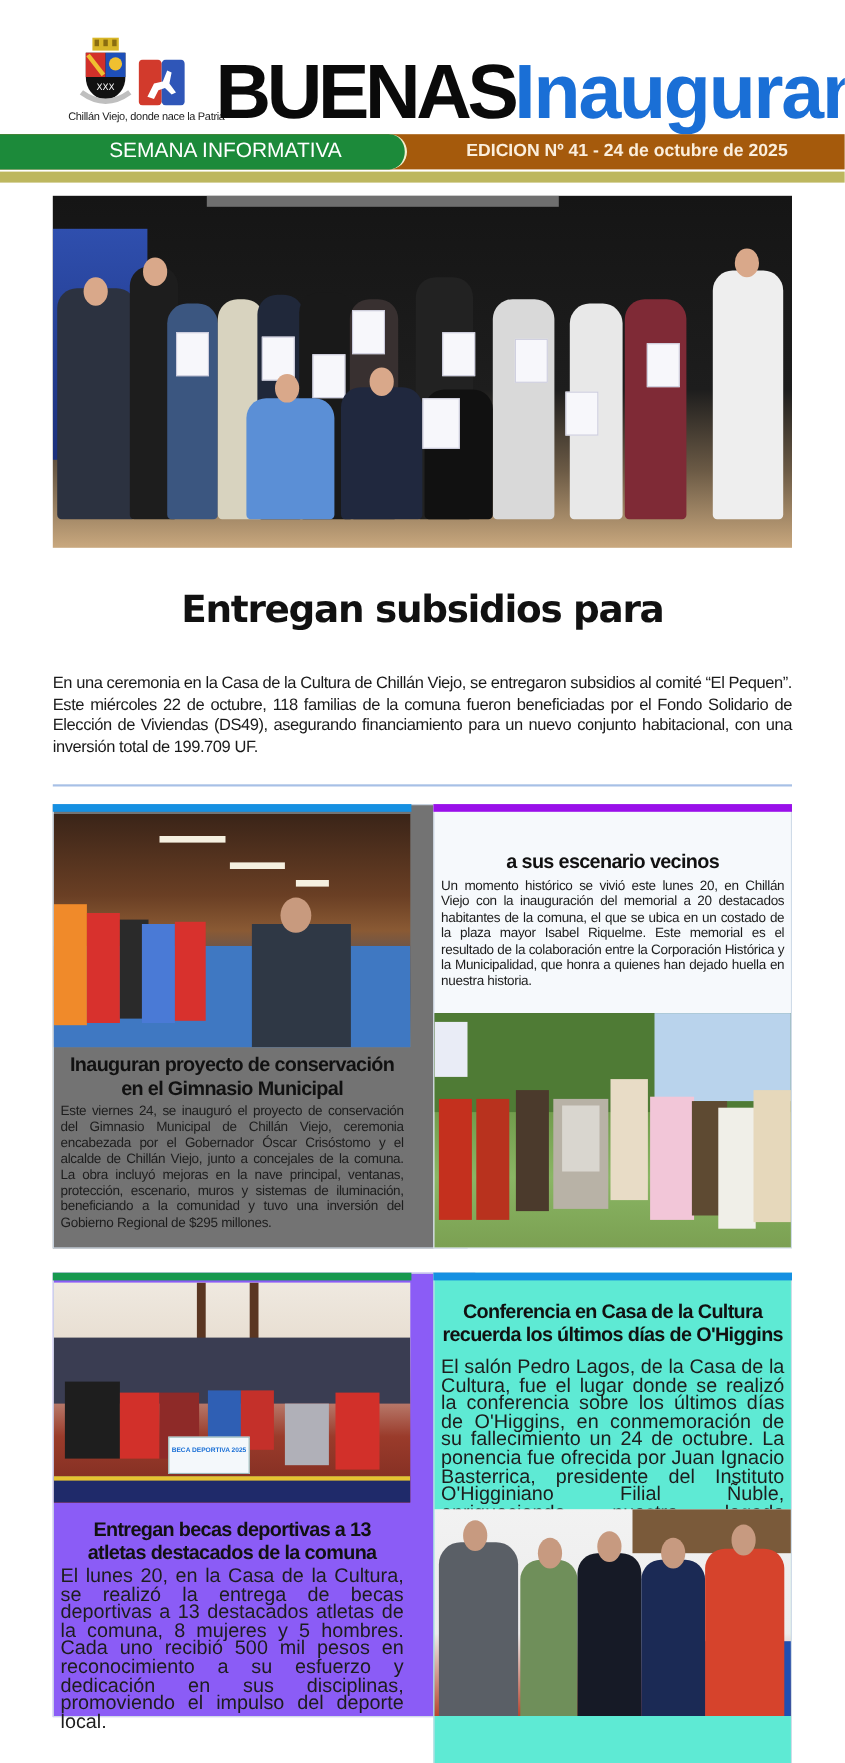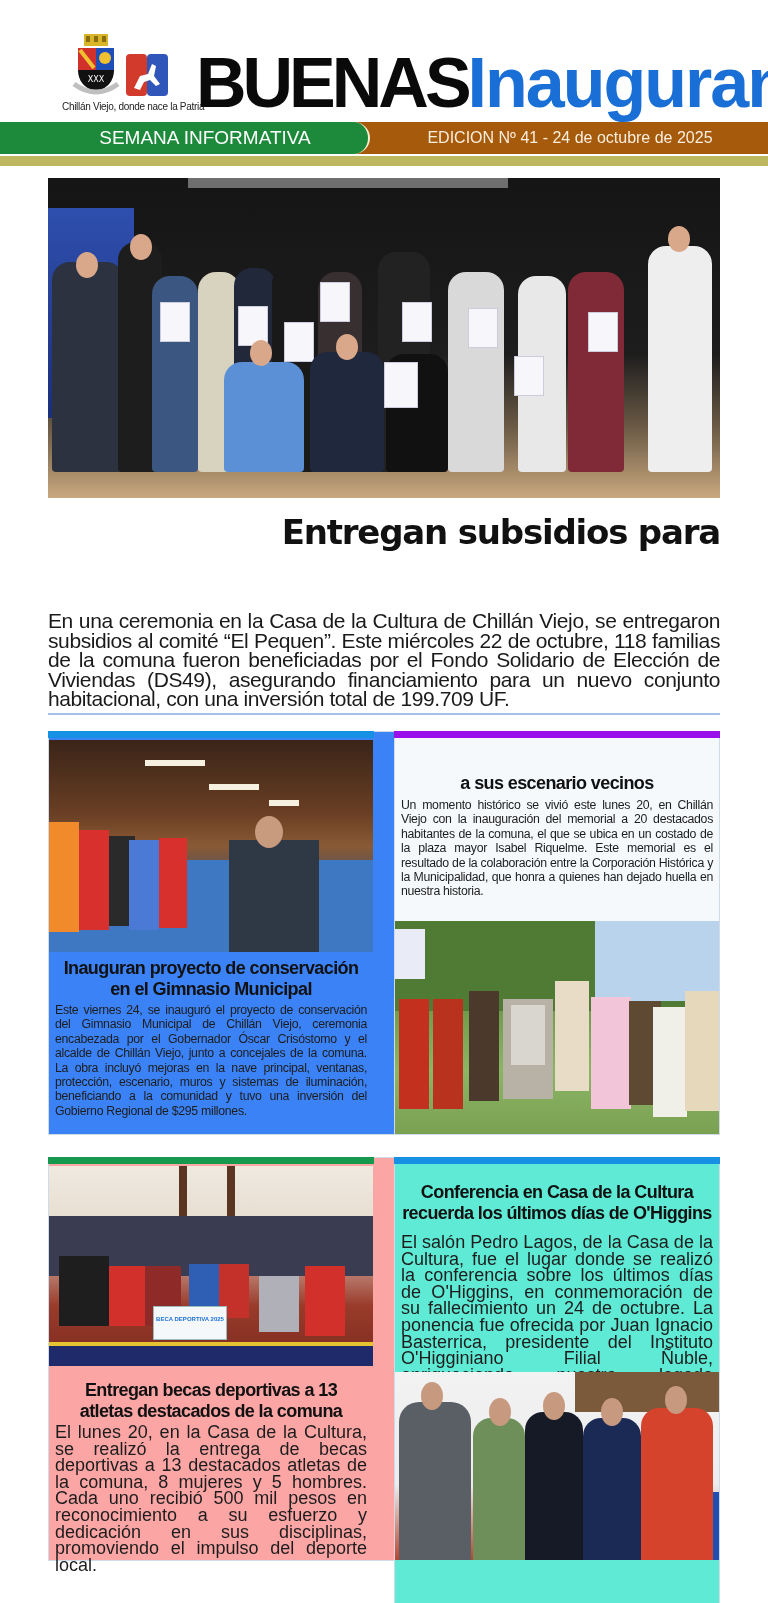--- a/index.html
+++ b/index.html
@@ -13,60 +13,60 @@
   .tagline { position: absolute; left: 62px; top: 101px; font-size: 10px; letter-spacing: -0.3px; color: #222; white-space: nowrap; }
   .title-wrap { position: absolute; left: 196px; top: 48px; height: 70px; white-space: nowrap; font-family: "Liberation Sans", sans-serif; font-weight: bold; font-size: 70px; line-height: 70px; letter-spacing: -4px; }
   .title-buenas { color: #0a0a0a; }
   .title-noticias { color: #1a6fd6; letter-spacing: -2px; }
 
   
   .band-row { position: absolute; left: 0; top: 122px; width: 768px; height: 32px; }
   .band-brown { position: absolute; left: 0; top: 0; width: 768px; height: 32px; background: #a55a0c; }
   .band-green { position: absolute; left: 0; top: 0; width: 370px; height: 32px; background: #1c8a3a; border-radius: 0 18px 18px 0; border-right: 2px solid #f4f0d0; }
   .band-green-label { position: absolute; left: 0; top: 0; width: 340px; height: 32px; line-height: 32px; text-align: center; padding-left: 70px; color: #fff; font-size: 19px; }
-  .band-edition { position: absolute; left: 400px; top: 0; width: 340px; height: 32px; line-height: 32px; text-align: center; color: #fbeedc; font-size: 16px; }
+  .band-edition { position: absolute; left: 400px; top: 0; width: 340px; height: 32px; line-height: 32px; text-align: center; color: #fbeedc; font-size: 16px; font-weight: bold; }
   .band-olive { position: absolute; left: 0; top: 156px; width: 768px; height: 10px; background: #bdb75f; }
 
   
   .hero-photo { position: absolute; left: 48px; top: 178px; width: 672px; height: 320px; background: linear-gradient(180deg, #151515 0%, #1d1d1d 55%, #6b5a45 78%, #c9a87e 100%); overflow: hidden; }
   .hero-banner { position: absolute; left: 0; top: 30px; width: 86px; height: 210px; background: linear-gradient(180deg,#2f4fae,#1b2f7a); }
   .hero-light { position: absolute; left: 140px; top: 0; width: 320px; height: 10px; background: #6f6f6f; }
   .people { position: absolute; left: 0; bottom: 26px; width: 672px; height: 250px; }
   .person { position: absolute; bottom: 0; border-radius: 18px 18px 4px 4px; }
   .head { position: absolute; width: 22px; height: 26px; border-radius: 50%; background: #d9a88a; }
   .paper { position: absolute; width: 30px; height: 40px; background: #f7f7fb; border: 1px solid #ccd; }
 
-  .hero-headline { position: absolute; left: 48px; top: 514px; width: 672px; text-align: right; font-family: "DejaVu Sans", sans-serif; font-weight: bold; font-size: 34px; line-height: 37px; letter-spacing: -1.2px; color: #111; }
-  .hero-body { position: absolute; left: 48px; top: 611px; width: 672px; font-size: 21px; line-height: 19.5px; color: #1a1a1a; text-align: justify; letter-spacing: -0.4px; }
+  .hero-headline { position: absolute; left: 48px; top: 536px; width: 672px; text-align: center; font-family: "DejaVu Sans", sans-serif; font-weight: bold; font-size: 34px; line-height: 37px; letter-spacing: -1.2px; color: #111; }
+  .hero-body { position: absolute; left: 48px; top: 611px; width: 672px; font-size: 15px; line-height: 19.5px; color: #1a1a1a; text-align: justify; letter-spacing: -0.4px; }
   .hero-rule { position: absolute; left: 48px; top: 713px; width: 672px; height: 2px; background: #a7c0e6; }
 
   
   .card { position: absolute; border: 1px solid #cfdbe8; }
   .card-bar { position: absolute; left: -1px; top: -1px; height: 7px; }
   .card-title { position: absolute; text-align: center; font-weight: bold; font-size: 18px; line-height: 21px; letter-spacing: -0.6px; color: #111; }
   .card-body { position: absolute; font-size: 12.3px; line-height: 14.4px; color: #1d1d1d; text-align: justify; letter-spacing: -0.3px; }
   .card-body.lg { font-size: 18px; line-height: 16.6px; letter-spacing: 0; }
   .photo { position: absolute; overflow: hidden; }
 
   
-  .c1 { left: 48px; top: 731px; width: 377px; height: 404px; background: #3b82f6; }
+  .c1 { left: 48px; top: 731px; width: 377px; height: 404px; background: #737373; }
   .c1 .card-bar { width: 326px; background: #1590e2; }
   .c1 .photo { left: 0; top: 8px; width: 324px; height: 212px; background: linear-gradient(180deg,#3a2418 0%,#6a3f24 35%,#8a5a34 50%,#2d4c7a 75%,#4f8bd0 100%); }
   .c1 .card-title { left: 6px; top: 226px; width: 312px; }
   .c1 .card-body { left: 6px; top: 271px; width: 312px; }
 
   
   .c2 { left: 394px; top: 731px; width: 326px; height: 404px; background: #f6f9fc; }
   .c2 .card-bar { width: 326px; background: #9a10ea; }
   .c2 .card-title { left: 6px; top: 20px; width: 312px; }
   .c2 .card-body { left: 6px; top: 66px; width: 312px; }
   .c2 .photo { left: 0; top: 189px; width: 324px; height: 213px; background: linear-gradient(180deg,#3c5a2a 0%,#6f9a4a 40%,#8ab664 70%,#7ba052 100%); }
 
   
-  .c3 { left: 48px; top: 1157px; width: 384px; height: 404px; background: #fca5a5; }
+  .c3 { left: 48px; top: 1157px; width: 384px; height: 404px; background: #8b5cf6; }
   .c3 .card-bar { width: 326px; background: #16994f; }
   .c3 .photo { left: 0; top: 8px; width: 324px; height: 200px; background: linear-gradient(180deg,#efe9e0 0%,#e7ddd0 30%,#9a3b2b 70%,#7a2a1f 100%); }
   .c3 .card-title { left: 6px; top: 222px; width: 312px; }
   .c3 .card-body { left: 6px; top: 266px; width: 312px; }
 
   
   .c4 { left: 394px; top: 1157px; width: 326px; height: 460px; background: #5eead4; }
   .c4 .card-bar { width: 326px; background: #1590e2; }
   .c4 .card-title { left: 6px; top: 24px; width: 312px; }
   .c4 .card-body { left: 6px; top: 76px; width: 312px; }

